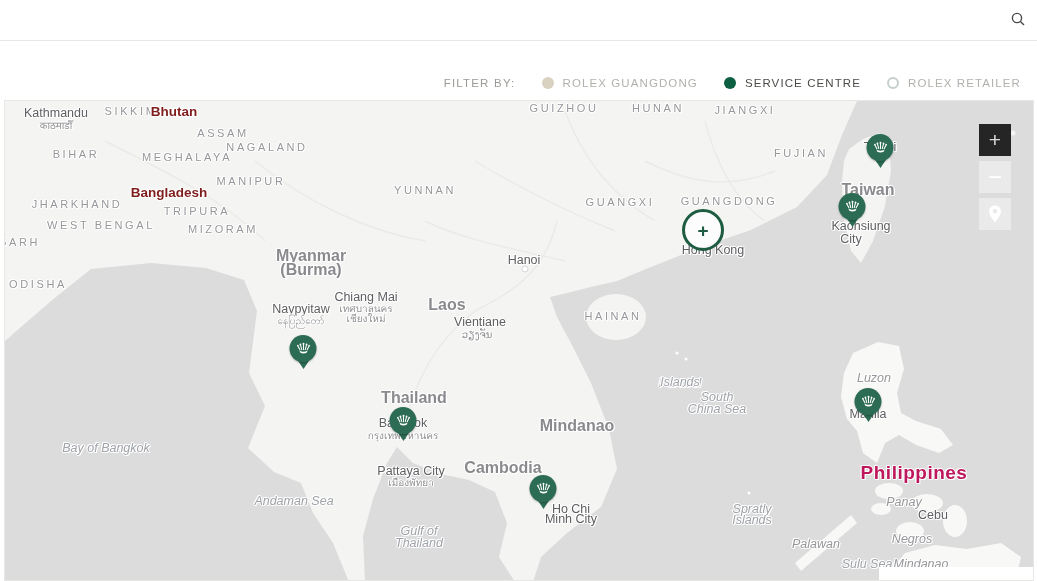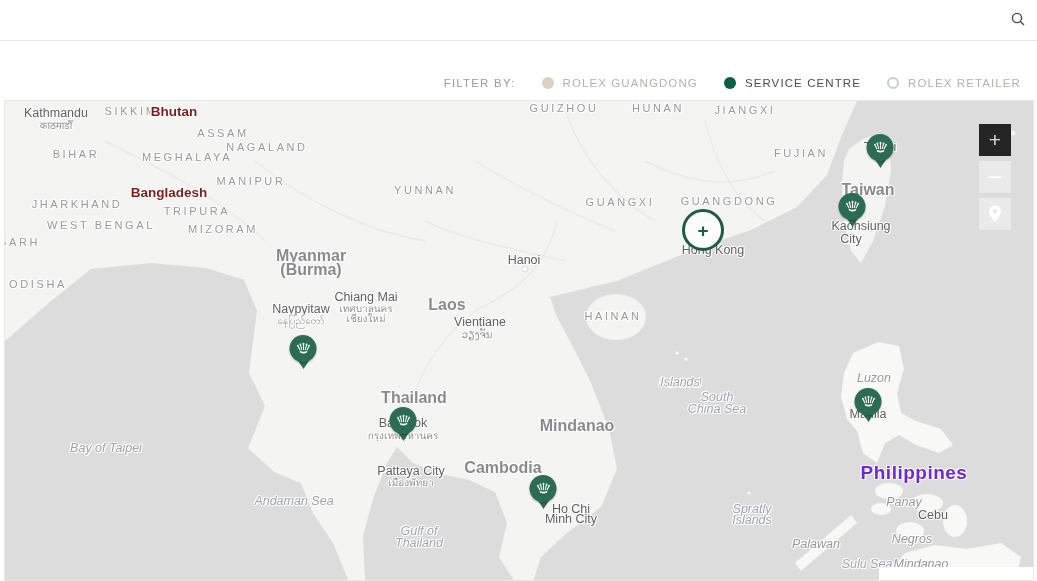--- a/index.html
+++ b/index.html
@@ -35,21 +35,21 @@
     background:#f4f4f2; border:1px solid #e7e7e5; overflow:hidden; }
   .map svg.base { position:absolute; left:0; top:0; }
 
   .lbl { position:absolute; transform:translate(-50%,-50%); white-space:nowrap;
     z-index:3; pointer-events:none;
     text-shadow:0 1px 0 #fff,0 -1px 0 #fff,1px 0 0 #fff,-1px 0 0 #fff,
                 1px 1px 0 #fff,-1px -1px 0 #fff; }
   .lbl.province { font-size:11px; letter-spacing:2.6px; color:#97979b; }
   .lbl.country { font-size:16px; font-weight:bold; color:#8a8a8e; }
   .lbl.country-sm { font-size:13.5px; font-weight:bold; color:#7f1d1d; }
-  .lbl.country-lg { font-size:19px; font-weight:bold; color:#6d28d9; letter-spacing:.5px; }
+  .lbl.country-lg { font-size:19px; font-weight:bold; color:#be185d; letter-spacing:.5px; }
   .lbl.city { font-size:12.5px; color:#5e5e62; }
   .lbl.script { font-size:10px; color:#8f8f93; }
   .lbl.water { font-size:12.5px; font-style:italic; color:#9fa3a8; }
   .lbl.island { font-size:12.5px; font-style:italic; color:#97979b; }
 
   .marker { position:absolute; width:27px; height:35px; z-index:5;
     transform:translate(-50%,-54%); cursor:pointer; }
   .marker .bubble { position:absolute; left:0; top:0; width:27px; height:27px;
     border-radius:50%; background:#2c6b54; display:flex; align-items:center;
     justify-content:center; box-shadow:0 1px 2px rgba(0,0,0,.25); }
@@ -172,21 +172,21 @@
       <div class="lbl province" style="left: 71px; top: 53px;">BIHAR</div>
       <div class="lbl province" style="left: 182px; top: 56px;">MEGHALAYA</div>
       <div class="lbl province" style="left: 246px; top: 80px;">MANIPUR</div>
       <div class="lbl country-sm" style="left: 164px; top: 91px;">Bangladesh</div>
       <div class="lbl province" style="left: 48px; top: 103px; margin-left: 24px;">JHARKHAND</div>
       <div class="lbl province" style="left: 192px; top: 110px;">TRIPURA</div>
       <div class="lbl province" style="left: 96px; top: 124px;">WEST BENGAL</div>
       <div class="lbl province" style="left: 218px; top: 128px;">MIZORAM</div>
       <div class="lbl province" style="left: 14px; top: 141px;">GARH</div>
       <div class="lbl province" style="left: 33px; top: 183px;">ODISHA</div>
-      <div class="lbl water" style="left: 101px; top: 347px;">Bay of Taipei</div>
+      <div class="lbl water" style="left: 101px; top: 347px;">Bay of Bangkok</div>
       <div class="lbl country" style="left: 306px; top: 155px;">Myanmar</div>
       <div class="lbl country" style="left: 306px; top: 169px;">(Burma)</div>
       <div class="lbl city" style="left: 296px; top: 208px;">Naypyitaw</div>
       <div class="lbl script" style="left: 296px; top: 220px;">နေပြည်တော်</div>
       <div class="lbl city" style="left: 361px; top: 196px;">Chiang Mai</div>
       <div class="lbl script" style="left: 361px; top: 207px;">เทศบาลนคร</div>
       <div class="lbl script" style="left: 361px; top: 217px;">เชียงใหม่</div>
       <div class="lbl country" style="left: 442px; top: 204px;">Laos</div>
       <div class="lbl city" style="left: 475px; top: 221px;">Vientiane</div>
       <div class="lbl script" style="left: 472px; top: 233px;">ວຽງຈັນ</div>

